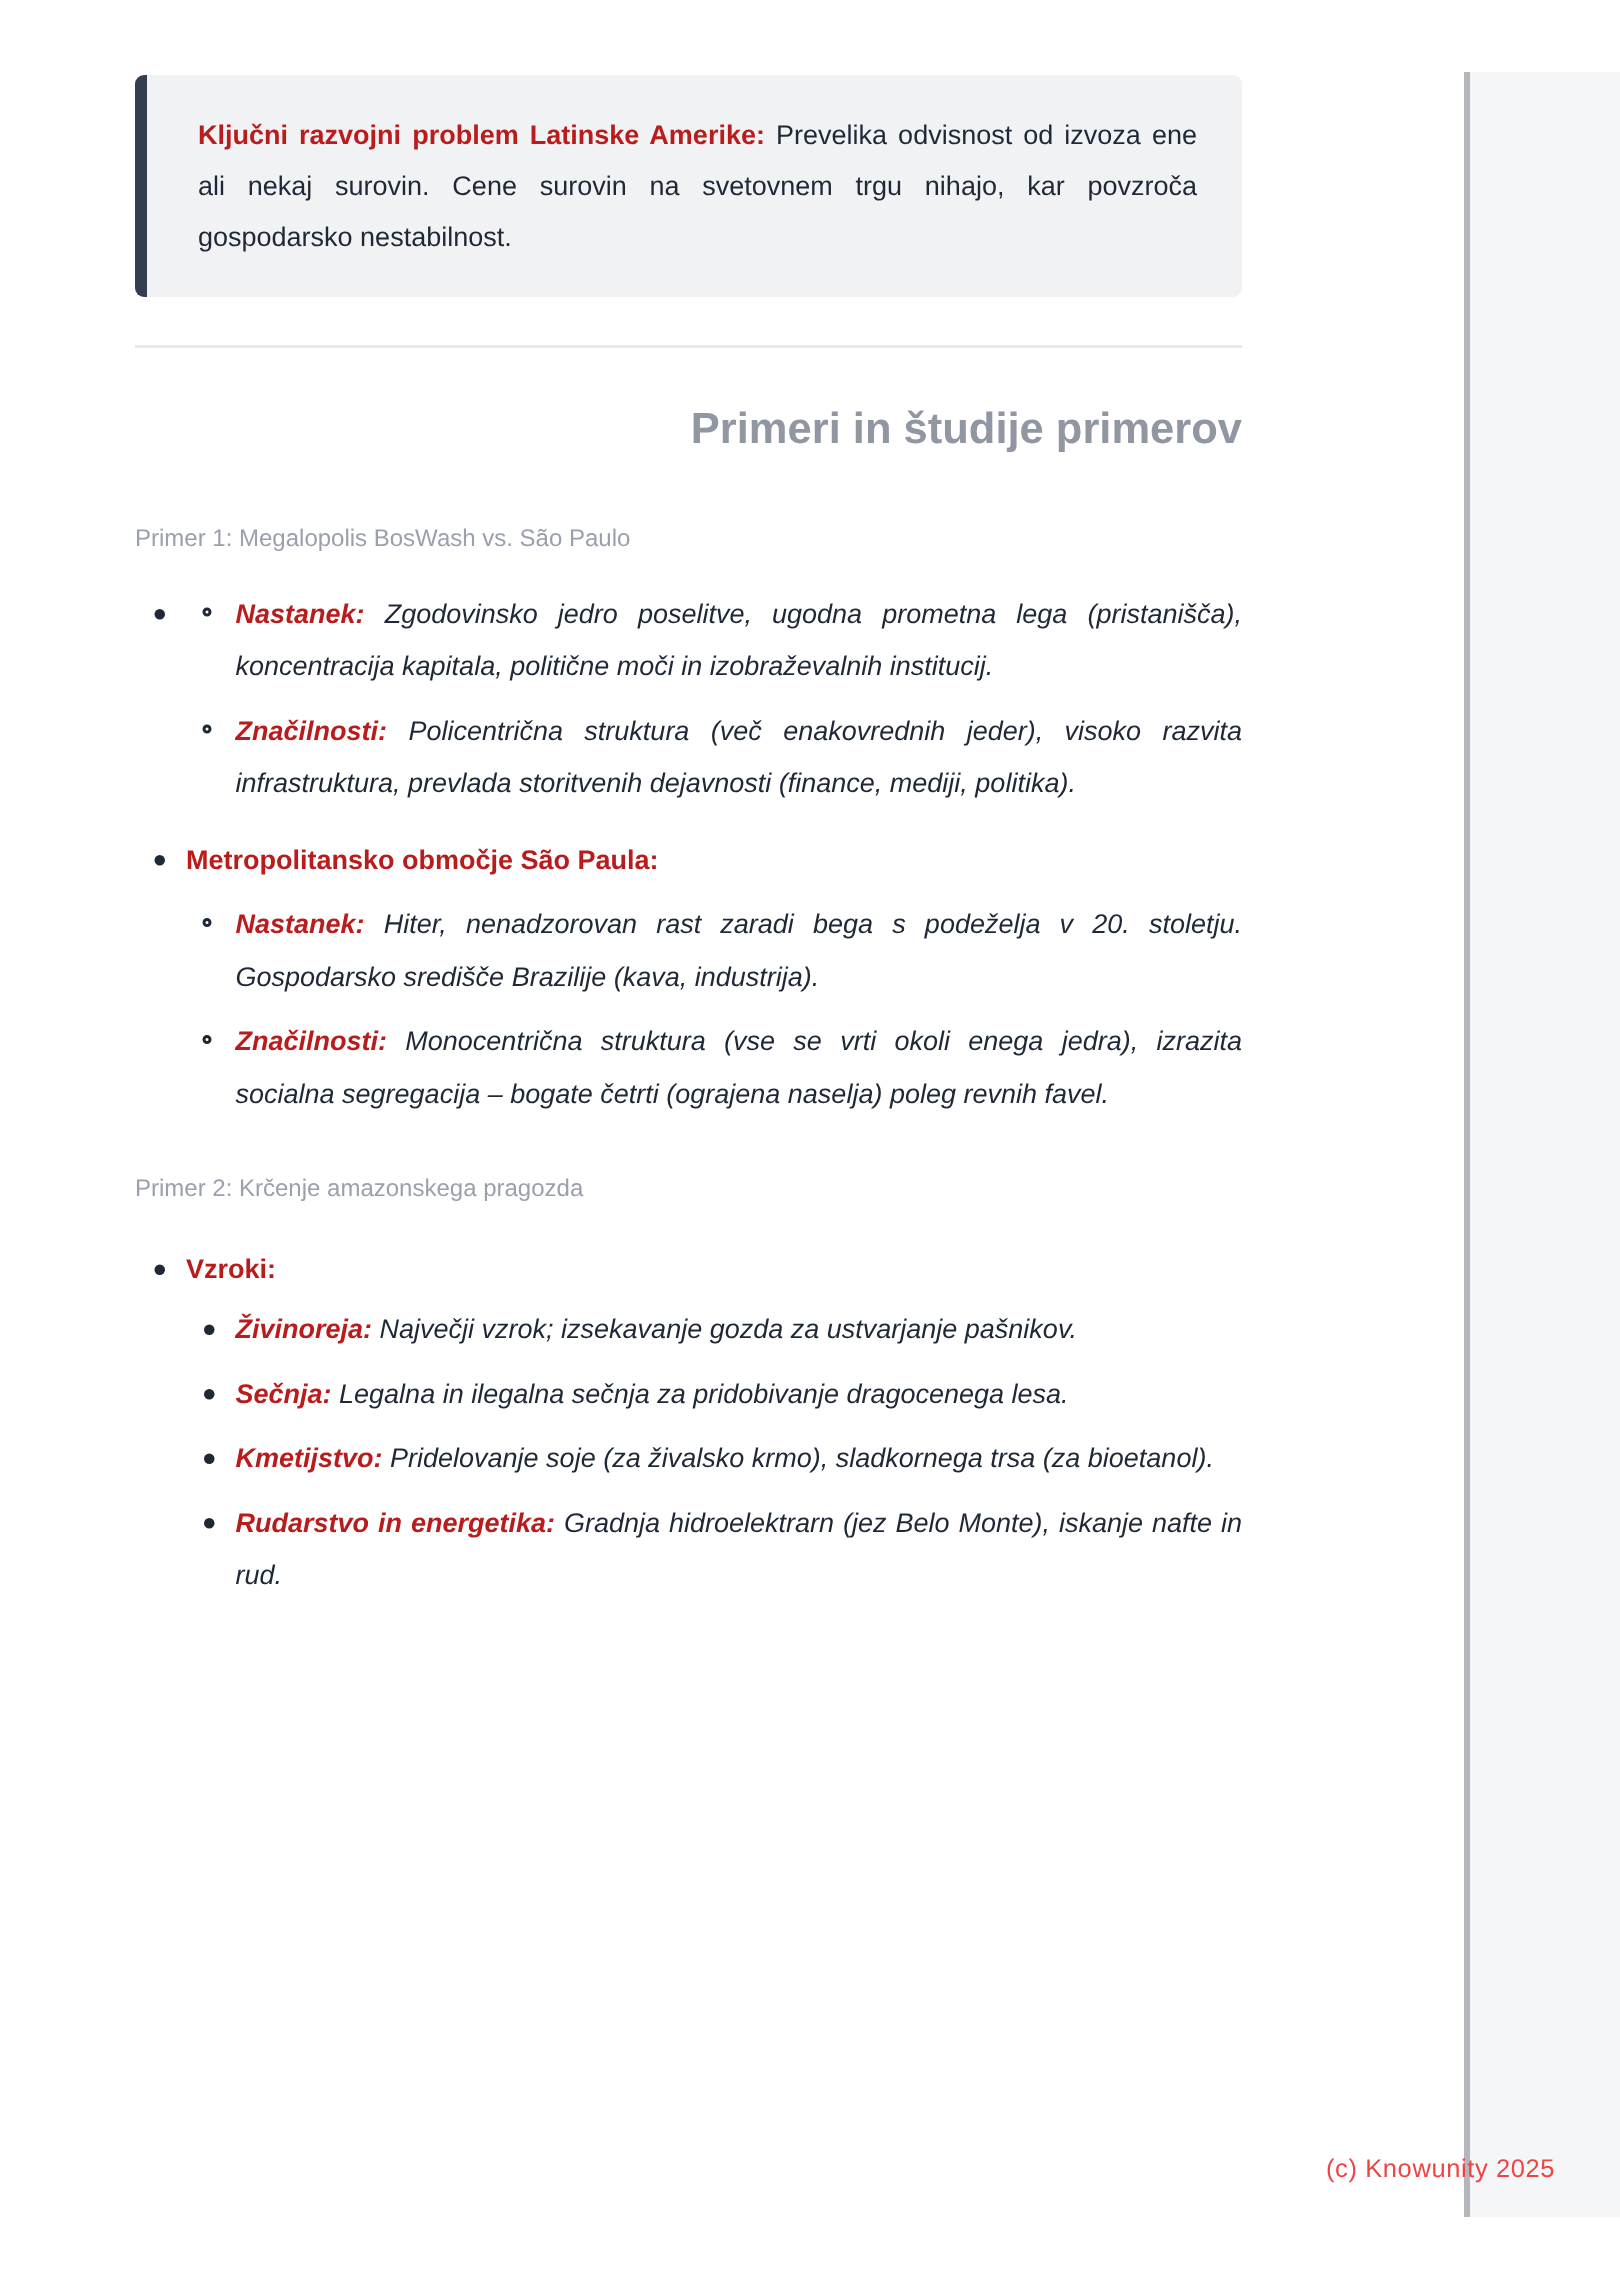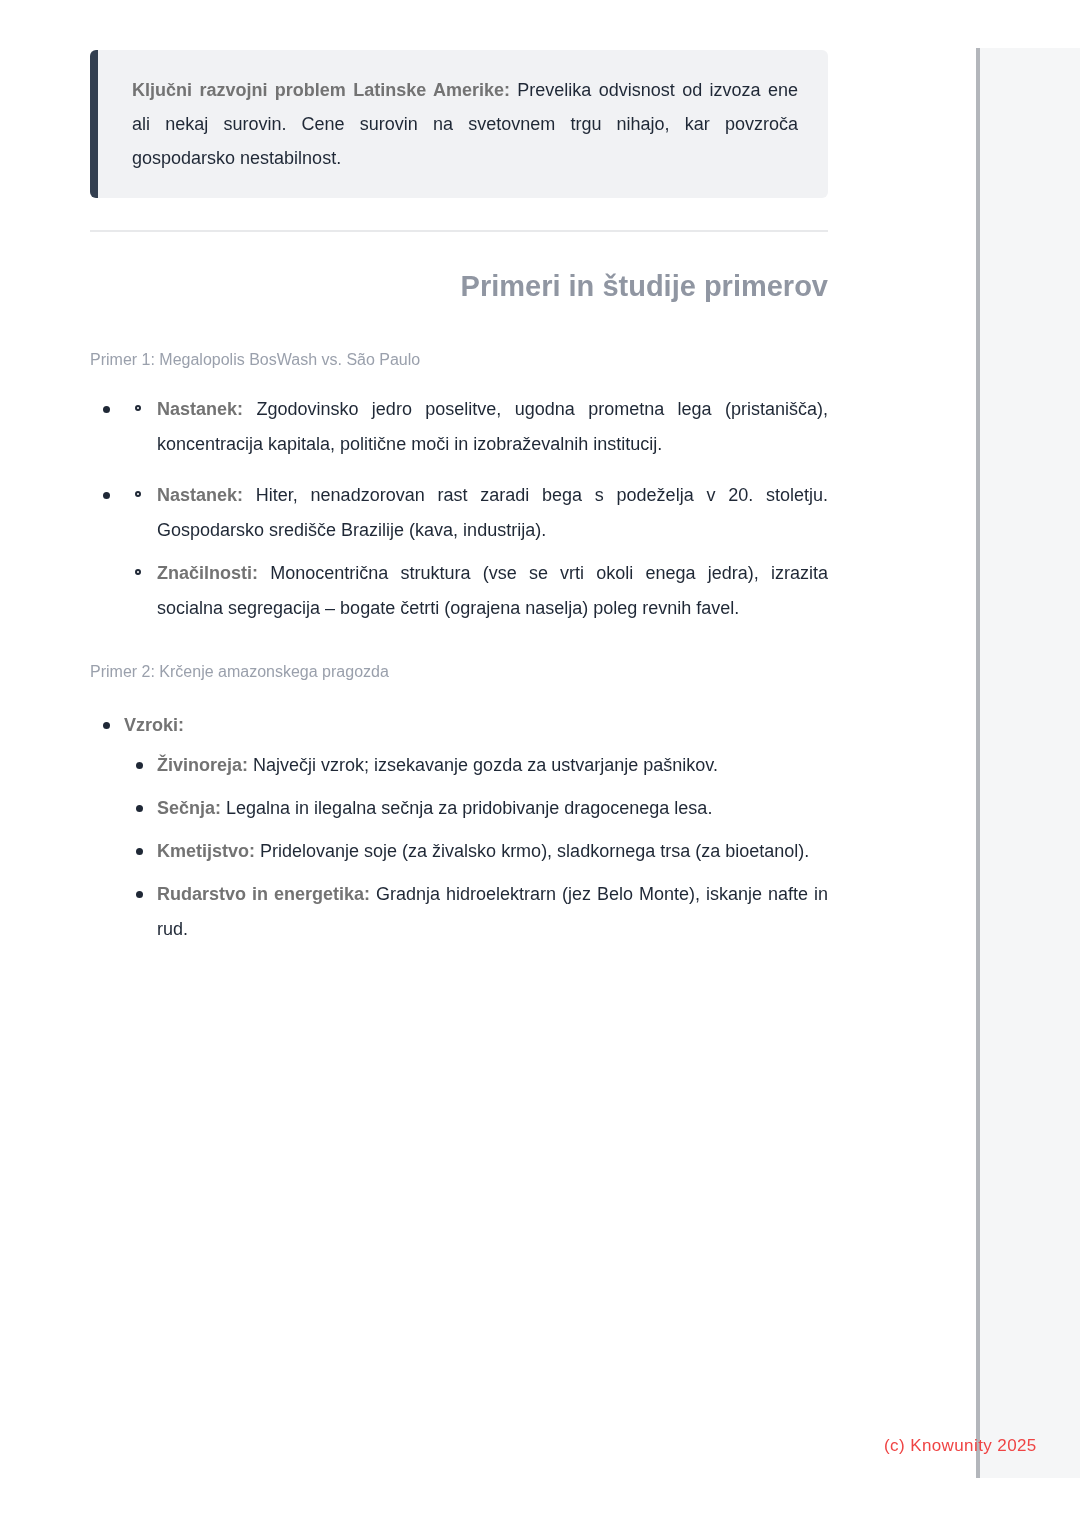--- a/index.html
+++ b/index.html
@@ -41,21 +41,21 @@
   .callout {
     margin-top: 50px;
     background: #f1f2f4;
     border-left: 8px solid #333f50;
     border-radius: 6px;
     padding: 23px 30px 23px 34px;
     font-size: 18px;
     line-height: 34px;
     text-align: justify;
   }
-  strong { font-weight: 700; color: #737373; }
+  strong { font-weight: 700; color: #b91c1c; }
 
   .divider {
     border: none;
     border-top: 2px solid #e8e9eb;
     margin: 32px 0 0 0;
   }
 
   h2.section-title {
     margin: 38px 0 0 0;
     font-size: 29px;
@@ -90,21 +90,21 @@
   p.constrain { max-width: 684px; }
 
   .bullet-dot {
     position: absolute;
     left: 13px; top: 14px;
     width: 7px; height: 7px;
     border-radius: 50%;
     background: #1f2836;
   }
 
-  ul.sub-list { margin: 8px 0 0 0; }
+  ul.sub-list { margin: 8px 0 0 0; font-style: italic; }
   ul.sub-list.tight { margin-top: 5px; }
 
   li.sub-item {
     position: relative;
     padding-left: 33px;
     font-size: 18px;
     line-height: 35px;
   }
   li.sub-item + li.sub-item { margin-top: 8px; }
 
@@ -140,25 +140,30 @@
   <h3 class="case-title">Primer 1: Megalopolis BosWash vs. São Paulo</h3>
 
   <ul class="top-list">
     <li class="top-item">
       <span class="bullet-dot"></span>
       <ul class="sub-list">
         <li class="sub-item">
           <span class="circle-bullet"></span>
           <p><strong>Nastanek:</strong><span> Zgodovinsko jedro poselitve, ugodna prometna lega (pristanišča), koncentracija kapitala, politične moči in izobraževalnih institucij.</span></p>
         </li>
+        <li class="sub-item">
+          <span class="circle-bullet"></span>
+          <p><strong>Značilnosti:</strong><span> Policentrična struktura (več enakovrednih jeder), visoko razvita infrastruktura, prevlada storitvenih dejavnosti (finance, mediji, politika).</span></p>
+        </li>
       </ul>
     </li>
 
     <li class="top-item">
       <span class="bullet-dot"></span>
+      <p><strong>Metropolitansko območje São Paula:</strong></p>
       <ul class="sub-list">
         <li class="sub-item">
           <span class="circle-bullet"></span>
           <p><strong>Nastanek:</strong><span> Hiter, nenadzorovan rast zaradi bega s podeželja v 20. stoletju. Gospodarsko središče Brazilije (kava, industrija).</span></p>
         </li>
         <li class="sub-item">
           <span class="circle-bullet"></span>
           <p><strong>Značilnosti:</strong><span> Monocentrična struktura (vse se vrti okoli enega jedra), izrazita socialna segregacija – bogate četrti (ograjena naselja) poleg revnih favel.</span></p>
         </li>
       </ul>

